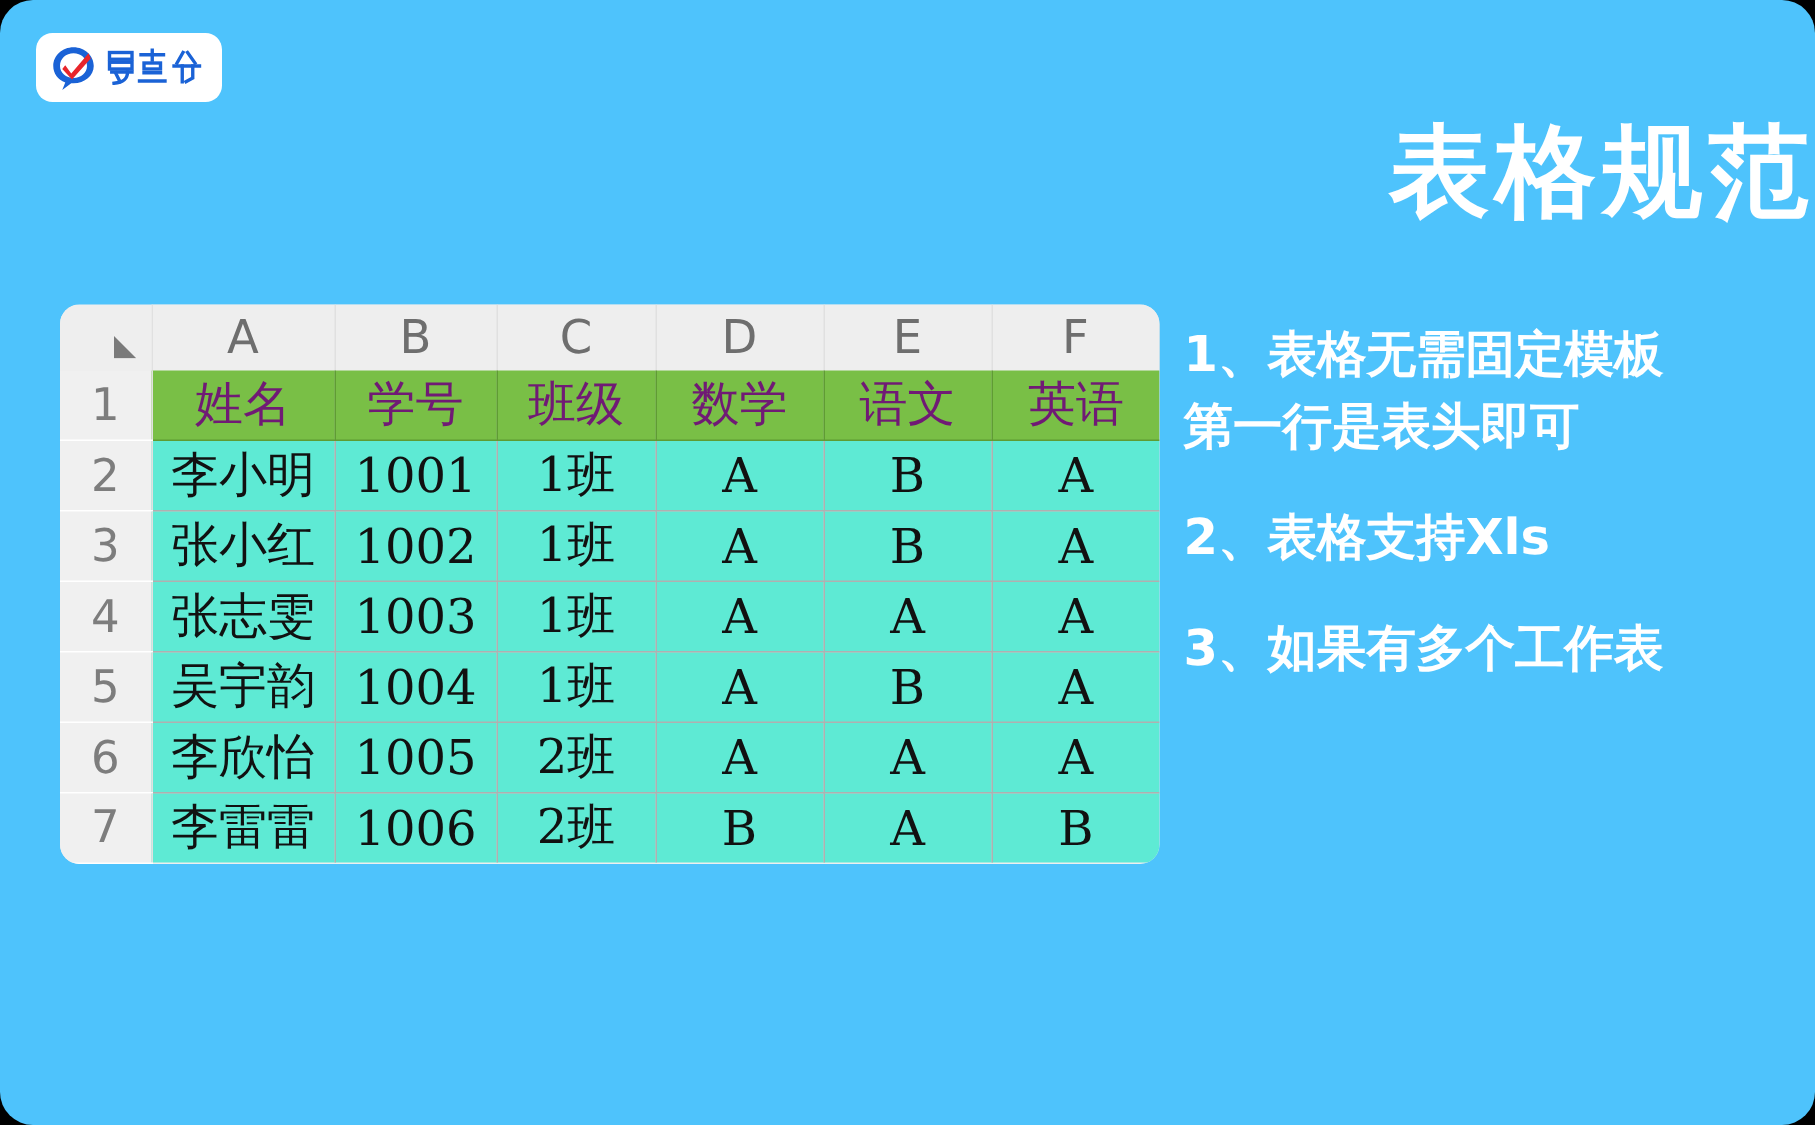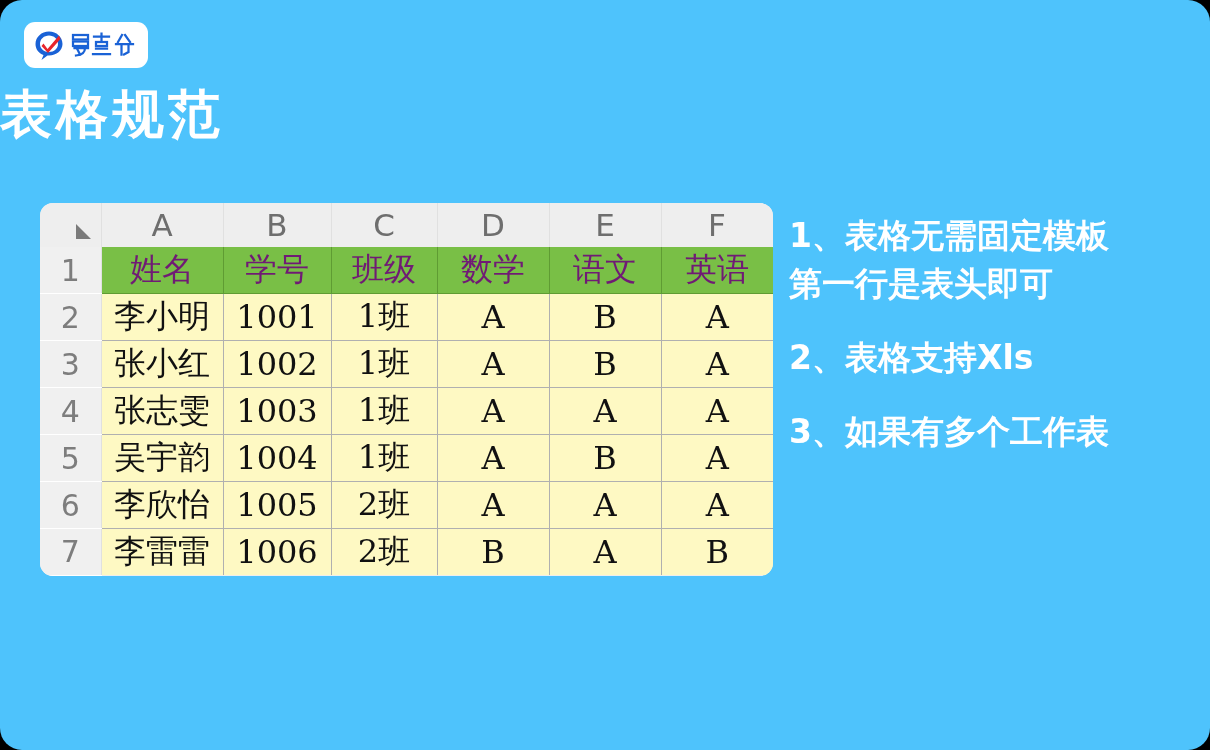--- a/index.html
+++ b/index.html
@@ -48,23 +48,23 @@
     margin-left: 5px;
     display: block;
   }
 
   
   .page-title {
     position: absolute;
     left: 0;
     top: 62px;
     width: 1210px;
-    text-align: left;
+    text-align: right;
     color: #ffffff;
-    font-size: 52px;
+    font-size: 67px;
     line-height: 104px;
     font-weight: bold;
     letter-spacing: 4px;
     font-family: "DejaVu Sans", "Liberation Sans", sans-serif;
   }
 
   
   .sheet-card {
     position: absolute;
     left: 40px;
@@ -136,21 +136,21 @@
     font-size: 30px;
     text-align: center;
     vertical-align: middle;
     border-right: 1px solid #e0e0e0;
     border-bottom: 1px solid #ffffff;
     font-family: "DejaVu Sans", "Liberation Sans", sans-serif;
   }
 
   
   td.cell {
-    background: #fef9c3;
+    background: #5eead4;
     color: #111111;
     font-size: 32px;
     text-align: center;
     vertical-align: middle;
     height: 46px;
     border-right: 1px solid #b0b0b0;
     border-bottom: 1px solid #b0b0b0;
     font-family: "DejaVu Serif", "Liberation Serif", serif;
   }
   td.cell.last-col { border-right: none; }

